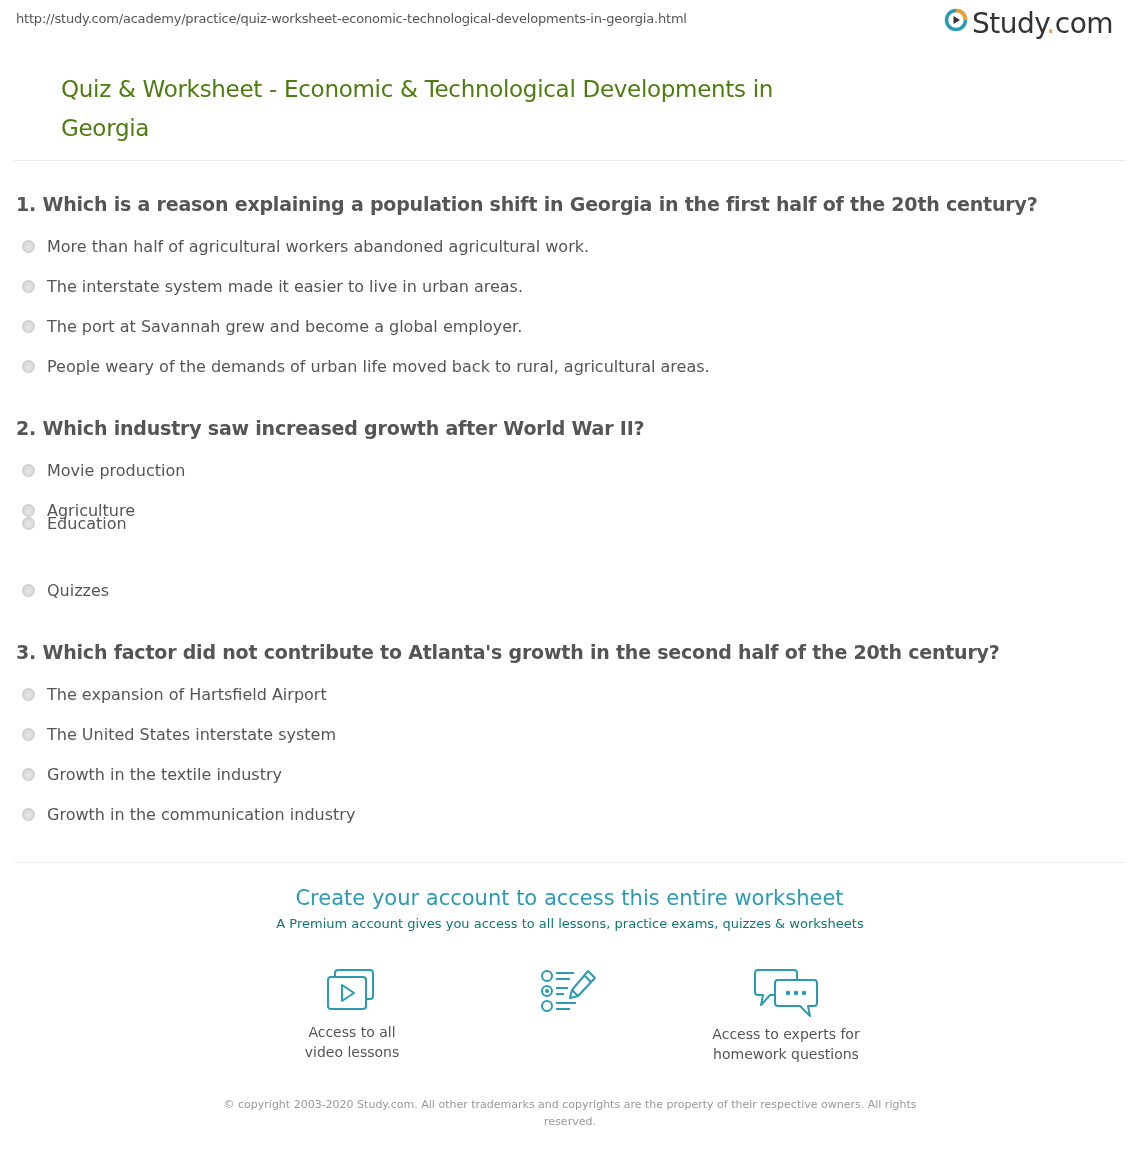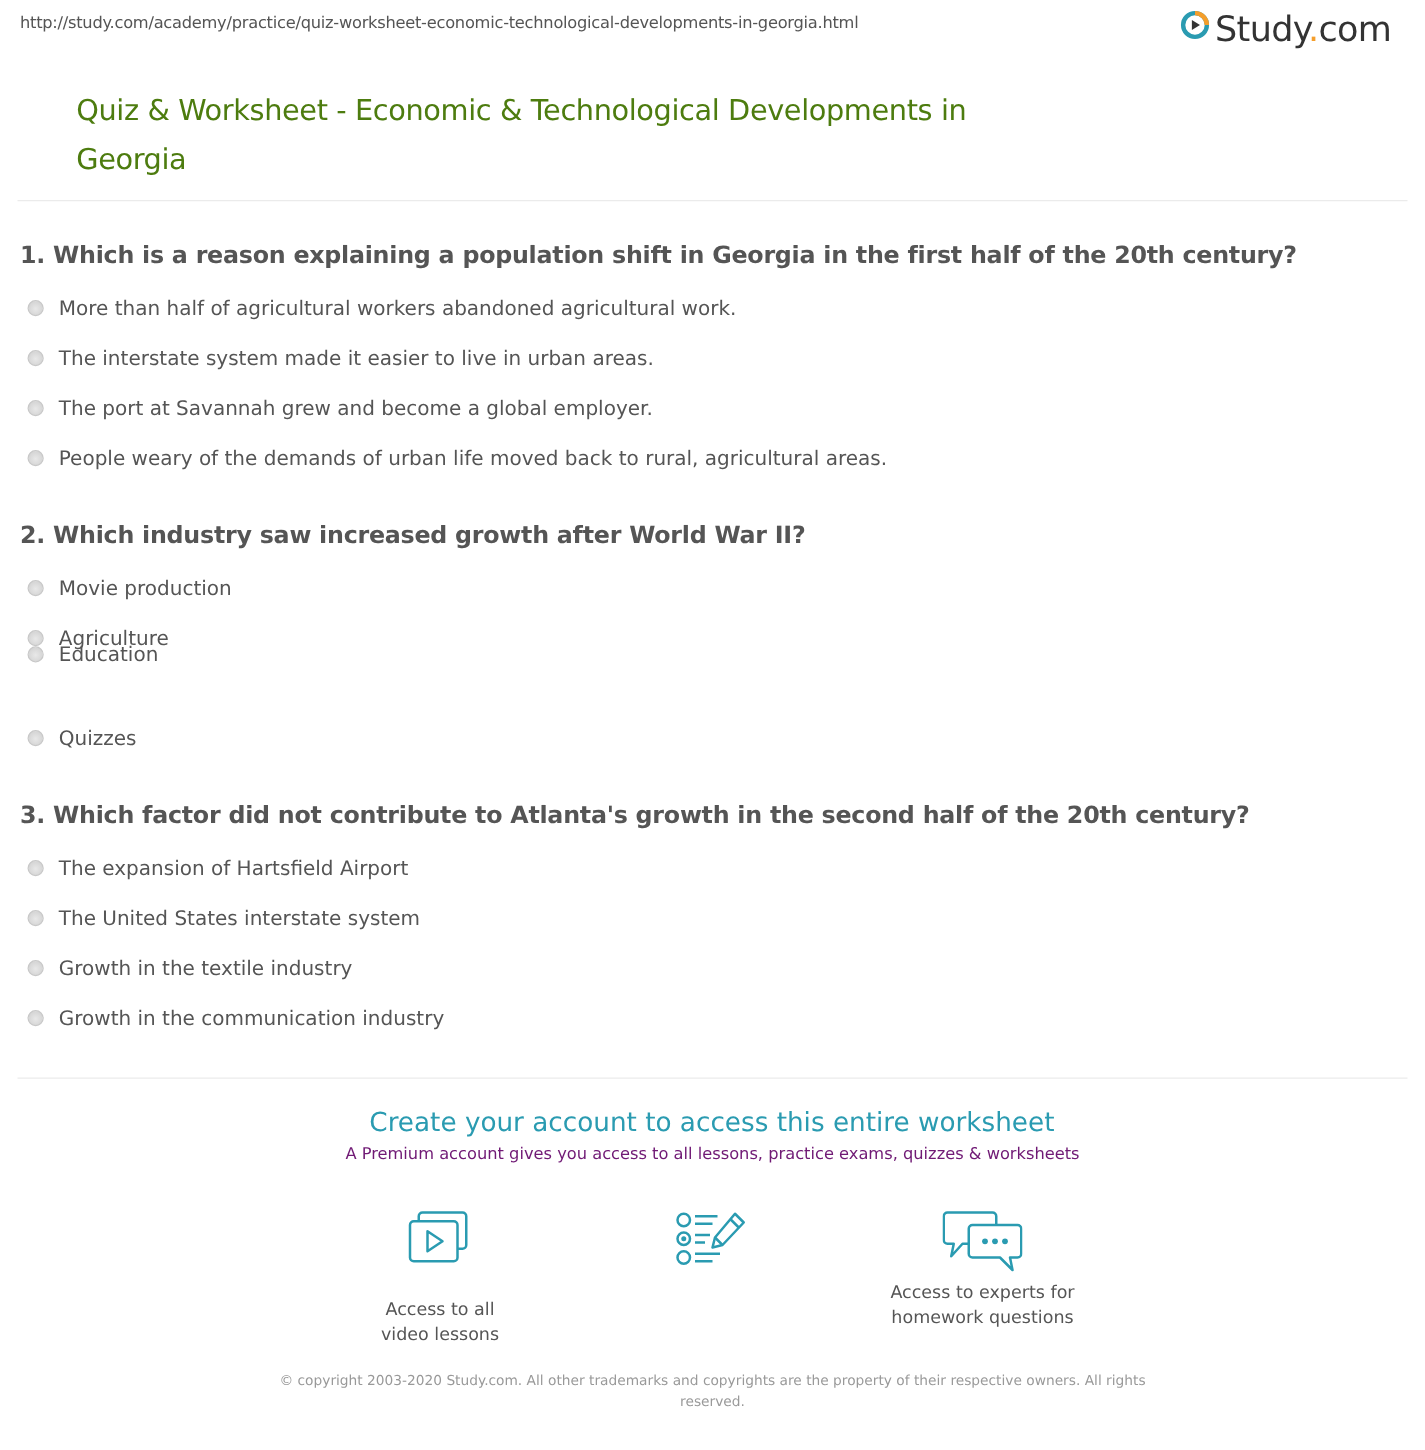--- a/index.html
+++ b/index.html
@@ -9,24 +9,24 @@
     .logo { position: absolute; left: 944px; top: 8px; display: flex; }
     .logo-icon { width: 24px; height: 24px; margin-right: 4px; }
     .logo-text { font-family: "DejaVu Sans", sans-serif; font-size: 28px; color: #333; letter-spacing: -0.5px; line-height: 32px; }
     .logo-dot { color: #f59e2b; }
     .title { position: absolute; left: 16px; top: 70px; width: 760px; font-size: 23px; line-height: 39px; color: #4d7c0f; font-weight: normal; letter-spacing: -0.3px; margin-left: 45px; }
     .rule { position: absolute; left: 14px; right: 14px; height: 1px; background: #ebebeb; }
     .question { position: absolute; left: 16px; font-size: 19px; color: #555; font-weight: bold; letter-spacing: -0.2px; white-space: nowrap; }
     .option { position: absolute; left: 22px; display: flex; align-items: center; font-size: 16px; color: #555; white-space: nowrap; }
     .radio { width: 13px; height: 13px; border-radius: 50%; border: 1px solid #c8c8c8; background: radial-gradient(circle at 50% 55%, #e8e8e8 0%, #d8d8d8 60%, #cfcfcf 100%); margin-right: 12px; flex-shrink: 0; }
     .cta-title { position: absolute; left: 0; width: 1139px; top: 886px; text-align: center; font-size: 21px; color: #2a9bb1; font-weight: normal; }
-    .cta-sub { position: absolute; left: 0; width: 1140px; top: 916px; text-align: center; font-size: 13px; color: #701a75; }
+    .cta-sub { position: absolute; left: 0; width: 1140px; top: 916px; text-align: center; font-size: 13px; color: #0f766e; }
     .feature { position: absolute; top: 968px; width: 200px; text-align: center; }
     .feature svg { display: block; margin: 0 auto; }
-    .feature-label { margin-top: 24px; font-size: 14px; line-height: 20px; color: #555; }
+    .feature-label { margin-top: 8px; font-size: 14px; line-height: 20px; color: #555; }
     .copyright { position: absolute; left: 210px; width: 720px; top: 1096px; text-align: center; font-size: 11px; line-height: 17px; color: #999; }
   </style>
 </head>
 <body>
 
 <div class="url">http://study.com/academy/practice/quiz-worksheet-economic-technological-developments-in-georgia.html</div>
 
 <div class="logo">
   <svg class="logo-icon" viewBox="0 0 24 24">
     <circle cx="12" cy="12" r="9.5" fill="none" stroke="#2a9bb1" stroke-width="3.5"></circle>

